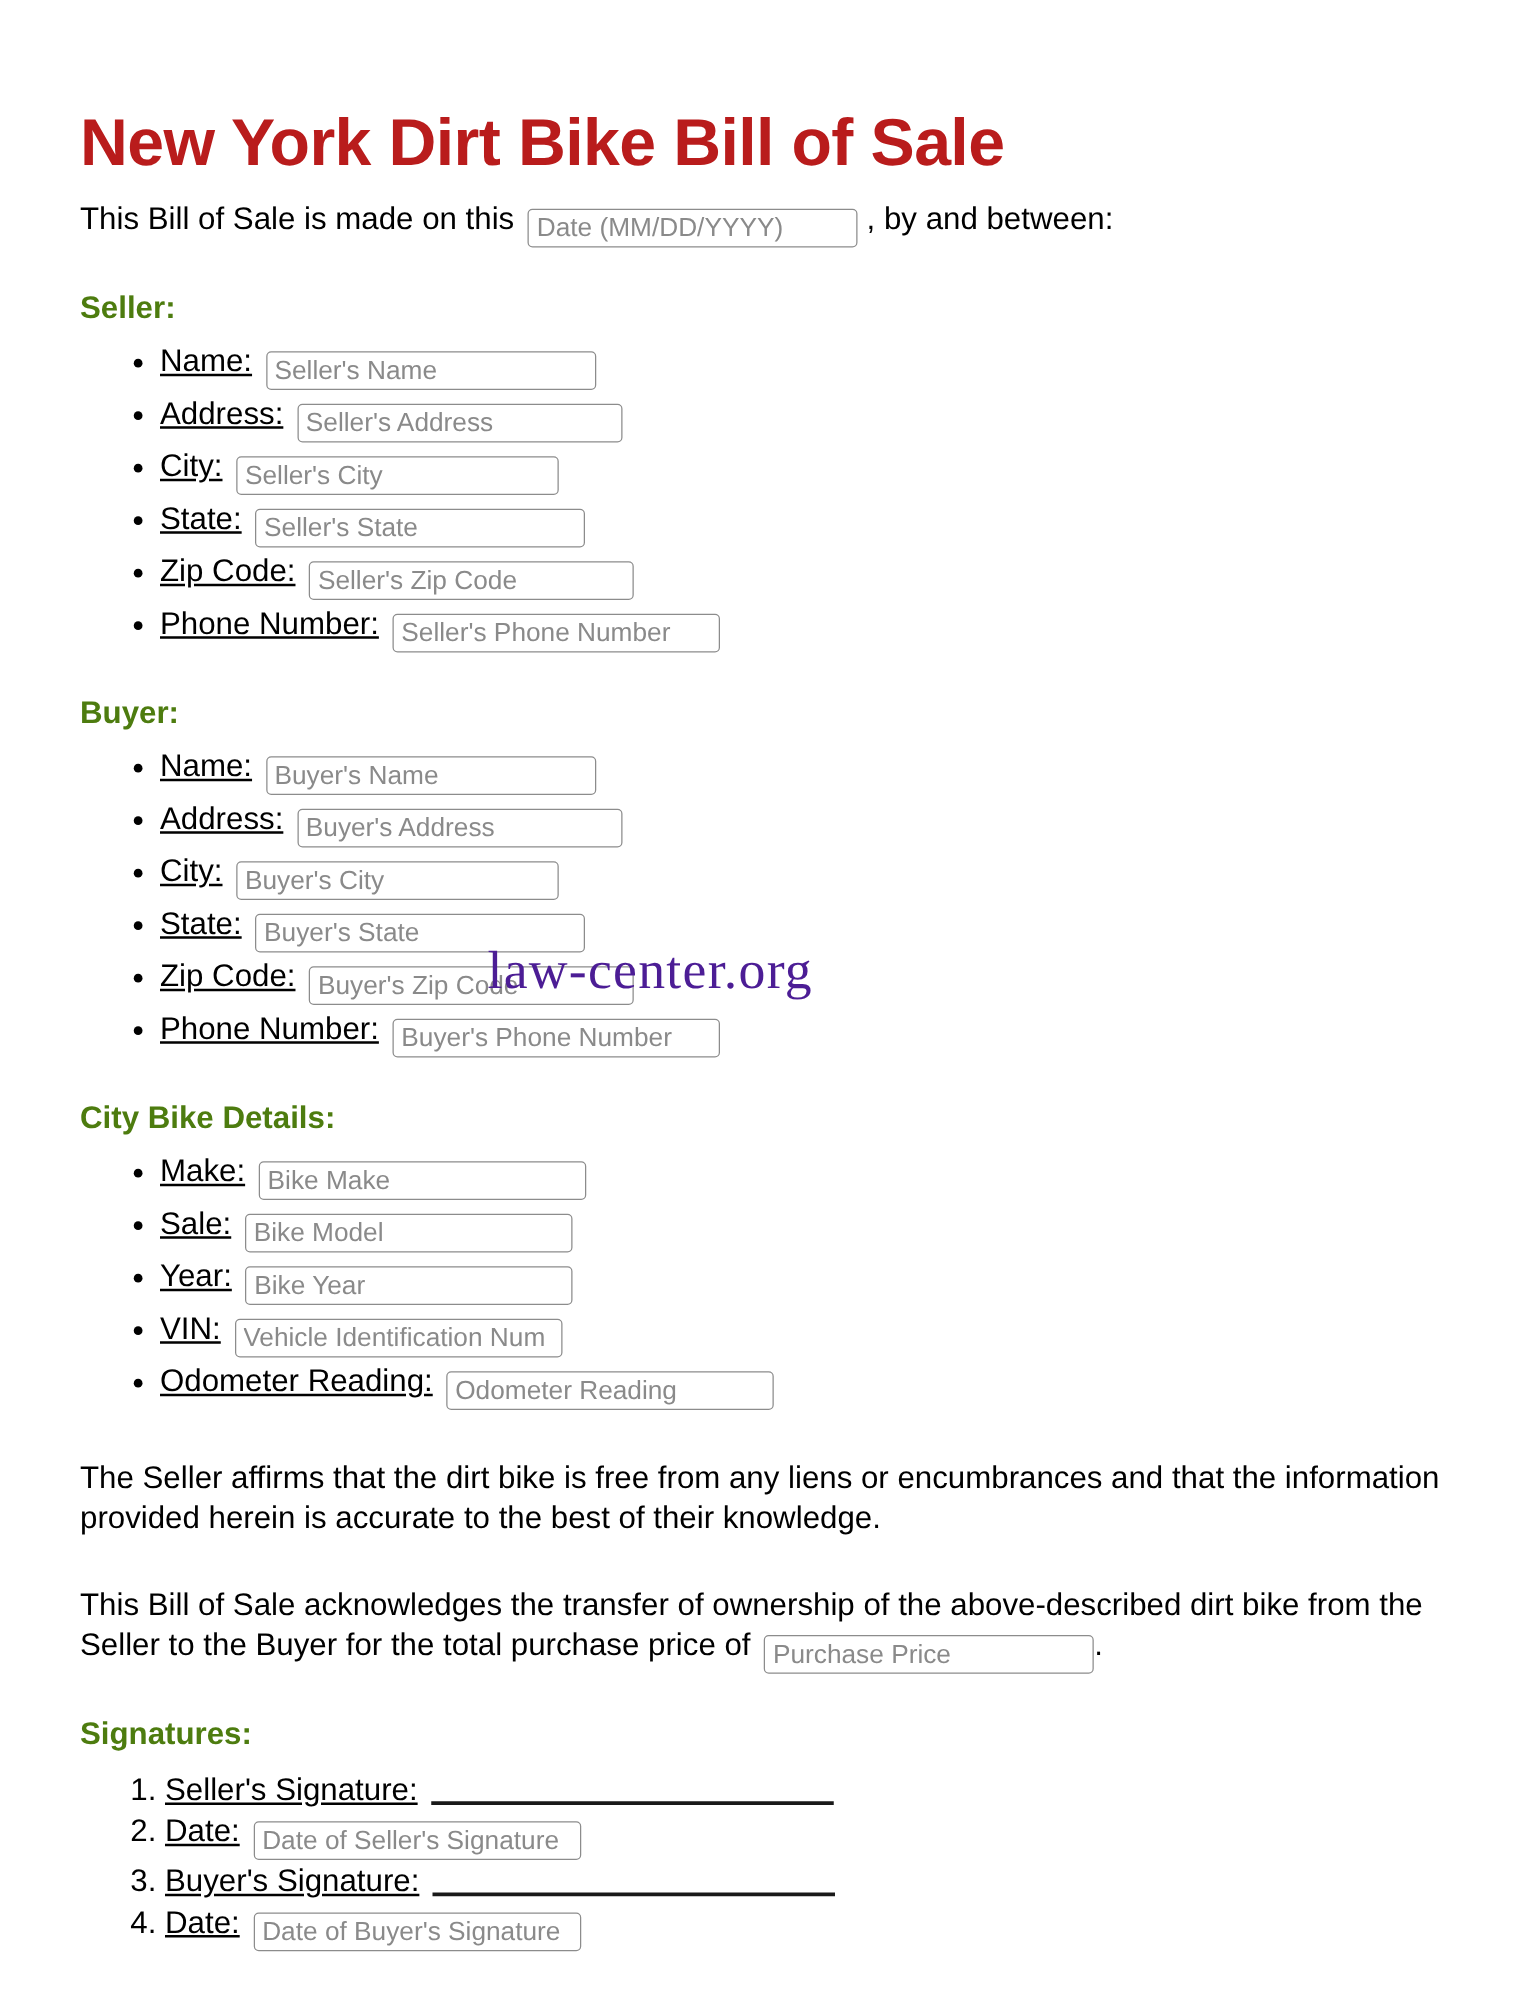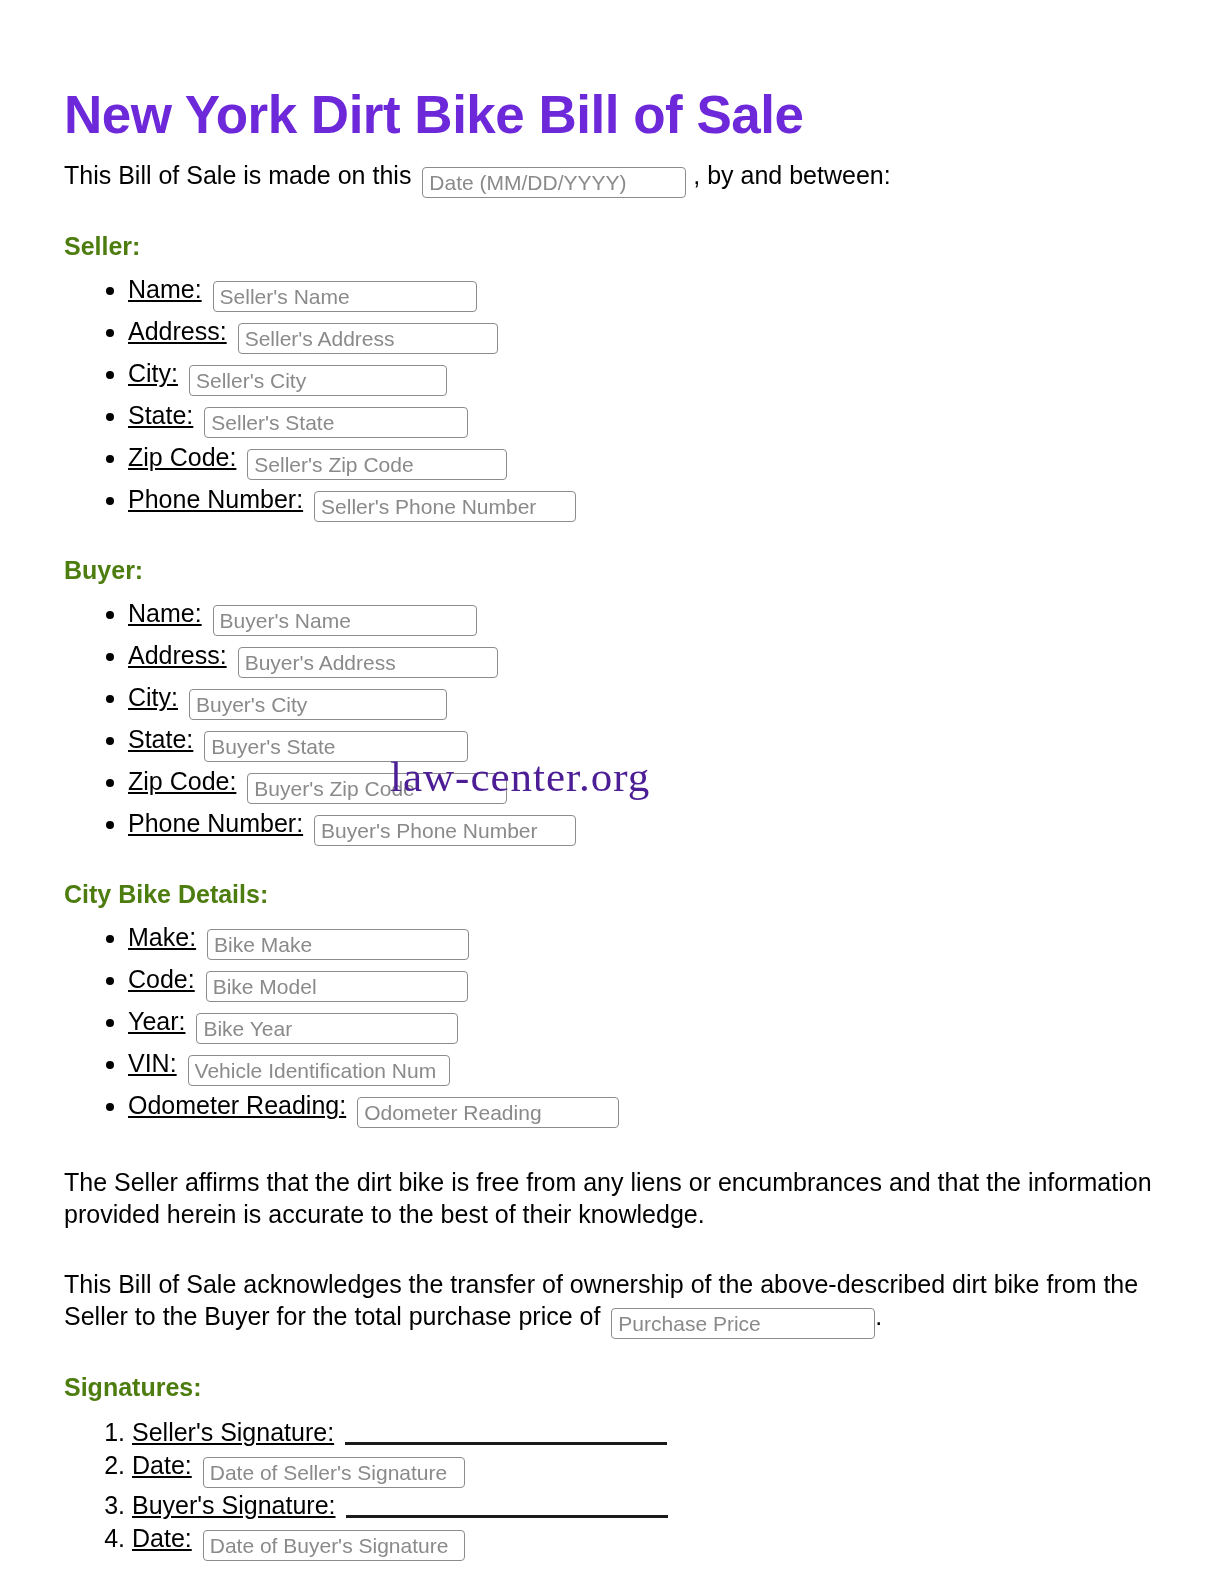--- a/index.html
+++ b/index.html
@@ -24,21 +24,21 @@
     overflow: hidden;
   }
 
   h1.doc-title {
     font-family: "Liberation Sans Narrow", "Liberation Sans", sans-serif;
     font-size: 53px;
     font-weight: bold;
     letter-spacing: -0.5px;
     line-height: 1.1;
     margin: 22px 0 0 0;
-    color: #6d28d9;
+    color: #b91c1c;
   }
 
   p.body-line {
     font-size: 25px;
     line-height: 1.22;
     margin: 16px 0 0 0;
     color: #000;
   }
   p.para {
     font-size: 25px;
@@ -206,21 +206,21 @@
     </li>
   </ul>
 
   <h3 class="section-head">City Bike Details:</h3>
   <ul class="field-list">
     <li>
       <span class="f-label">Make:</span>
       <input class="field w-make" type="text" placeholder="Bike Make" style="">
     </li>
     <li>
-      <span class="f-label">Code:</span>
+      <span class="f-label">Sale:</span>
       <input class="field w-model" type="text" placeholder="Bike Model" style="">
     </li>
     <li>
       <span class="f-label">Year:</span>
       <input class="field w-year" type="text" placeholder="Bike Year" style="">
     </li>
     <li>
       <span class="f-label">VIN:</span>
       <input class="field w-vin" type="text" placeholder="Vehicle Identification Num" style="">
     </li>

